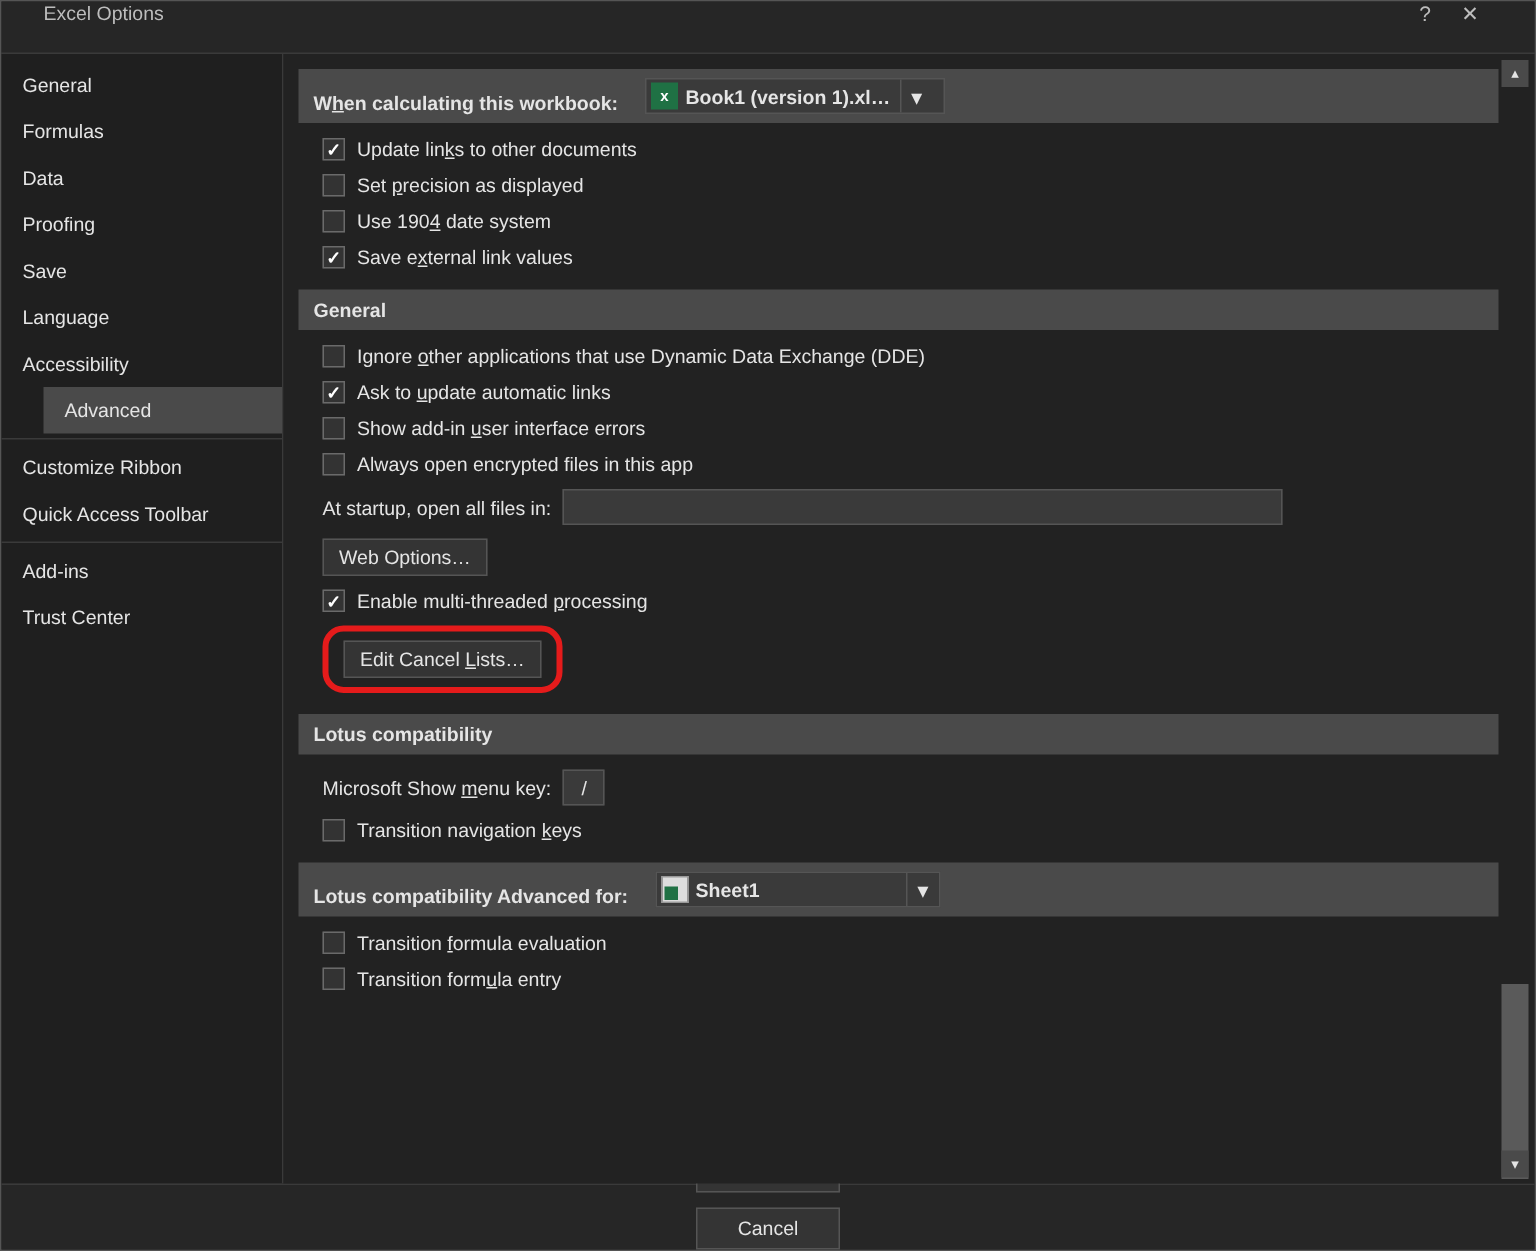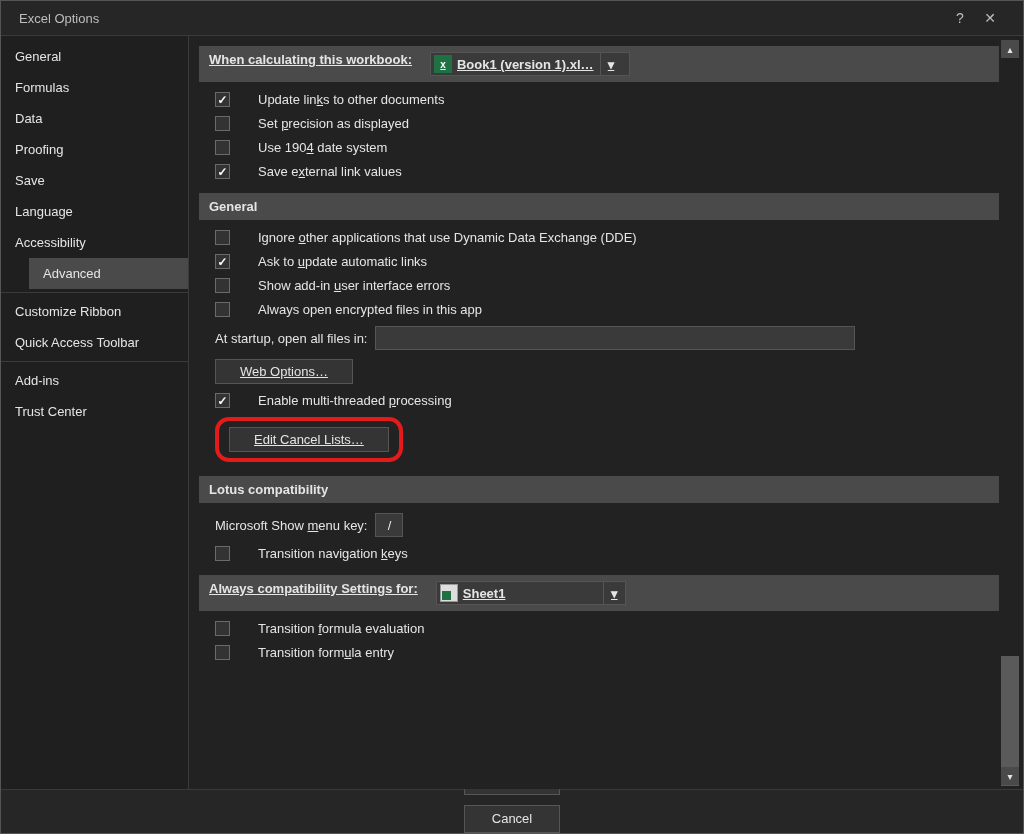--- a/index.html
+++ b/index.html
@@ -14,48 +14,48 @@
     --text:#e5e5e5;
     --text-dim:#bdbdbd;
     --border:#555555;
     --border-light:#6a6a6a;
     --accent:#217346;
     --highlight:#e51b1b;
   }
   *{box-sizing:border-box;font-family:"Segoe UI",Arial,sans-serif;font-size:13px;}
   body{margin:0;background:#000;width:1024px;height:834px;position:relative;}
   .window{width:1024px;height:834px;background:var(--bg-window);display:flex;flex-direction:column;border:1px solid #555;}
-  .titlebar{height:34px;display:flex;align-items:center;padding:0 18px;color:var(--text-dim);background:var(--bg-window);}
+  .titlebar{height:34px;display:flex;align-items:flex-start;padding:0 28px;color:var(--text-dim);background:var(--bg-window);}
   .titlebar .spacer{flex:1;}
   .titlebar .win-btn{width:30px;text-align:center;color:var(--text-dim);font-size:14px;}
   .client{flex:1;display:flex;border-top:1px solid #3a3a3a;min-height:0;}
   
   .sidebar{width:188px;background:var(--bg-sidebar);display:flex;flex-direction:column;padding:5px 0;border-right:1px solid #3a3a3a;}
   .side-item{padding:8px 14px;color:var(--text);cursor:default;}
   .side-item.selected{background:var(--bg-sidebar-sel);margin-left:28px;}
   .side-sep{height:1px;background:#3a3a3a;margin:3px 0;}
   
   .content{flex:1;background:var(--bg-content);position:relative;overflow:hidden;}
   .content-inner{padding:0 0 0 0;}
   .section-head{background:var(--bg-header);color:var(--text);font-weight:bold;padding:6px 10px;margin:0 24px 10px 10px;}
-  .section-head.with-ctrl{display:flex;align-items:flex-start;gap:18px;text-decoration:underline;}
+  .section-head.with-ctrl{display:flex;align-items:flex-end;gap:18px;}
   .section-body{padding:0 24px 14px 26px;display:flex;flex-direction:column;gap:9px;}
   .row{display:flex;align-items:center;gap:8px;color:var(--text);}
   .chk{width:15px;height:15px;border:1px solid var(--border-light);background:#333;display:inline-flex;align-items:center;justify-content:center;flex-shrink:0;}
   .chk.checked::after{content:"✓";color:#fff;font-size:12px;line-height:1;font-weight:bold;}
   .u{text-decoration:underline;}
-  label{color:var(--text);margin-left:20px;}
+  label{color:var(--text);}
   .lbl{color:var(--text);}
   .drop{display:inline-flex;align-items:center;background:#3a3a3a;border:1px solid var(--border);height:24px;}
   .drop .ic{width:18px;height:18px;margin:0 3px;display:inline-flex;align-items:center;justify-content:center;}
   .drop .txt{color:var(--text);padding:0 6px 0 2px;}
   .drop .caret{width:22px;text-align:center;color:var(--text);border-left:1px solid var(--border);height:100%;display:flex;align-items:center;justify-content:center;}
   .input{background:var(--bg-input);border:1px solid var(--border);height:24px;color:var(--text);padding:0 4px;}
   .btn{background:var(--bg-button);border:1px solid var(--border);color:var(--text);padding:4px 12px;min-width:80px;text-align:center;}
-  .btn.small{min-width:unset;padding:4px 24px;text-decoration:underline;}
+  .btn.small{min-width:unset;padding:4px 10px;}
   .scroll-arrow{position:absolute;right:4px;width:18px;height:18px;background:#4a4a4a;color:var(--text);display:flex;align-items:center;justify-content:center;font-size:10px;}
   .scroll-arrow.up{top:4px;}
   .scroll-arrow.down{bottom:4px;}
   .scroll-thumb{position:absolute;right:4px;width:18px;background:#5a5a5a;top:620px;height:130px;}
   
   .footer{height:44px;display:flex;align-items:center;justify-content:flex-end;gap:10px;padding:0 18px;border-top:1px solid #3a3a3a;background:var(--bg-window);flex-direction:column;}
   .footer .btn{min-width:96px;height:28px;line-height:18px;}
   
   .ring{border:4px solid var(--highlight);border-radius:14px;padding:6px 10px;display:inline-flex;align-items:center;}
   .ring .btn{margin:0;}
@@ -174,21 +174,21 @@
             <span class="lbl"><span>Microsoft Show </span><span class="u">m</span><span>enu key:</span></span>
             <input class="input" style="width: 28px; text-align: center;" value="/">
           </div>
           <div class="row">
               <span class="chk"></span>
               <label><span>Transition navigation </span><span class="u">k</span><span>eys</span></label>
             </div>
         </div>
 
         <div class="section-head with-ctrl">
-          <span>Always compatibility Settings for:</span>
+          <span>Lotus compatibility Advanced for:</span>
           <div class="drop" style="width:190px">
             <span class="ic">
                 <span class="sheet-icon"></span>
               </span>
             <span class="txt">Sheet1</span>
             <span class="caret" style="margin-left:auto">▾</span>
           </div>
         </div>
         <div class="section-body">
           <div class="row">

